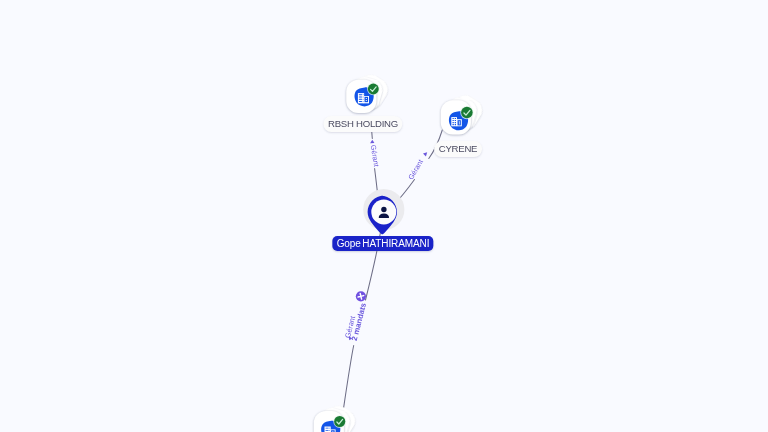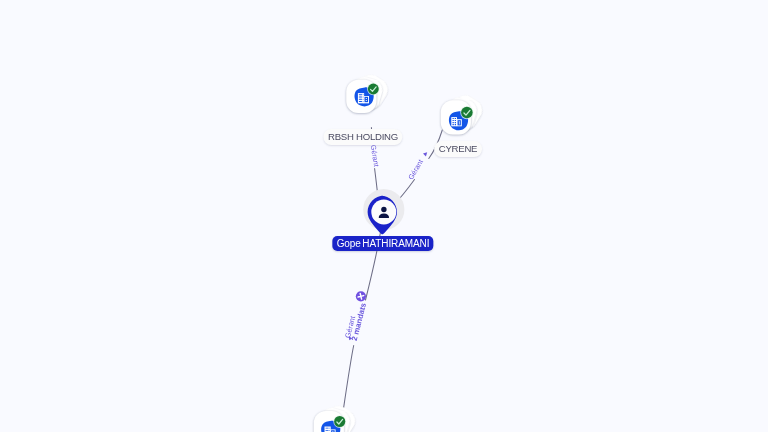--- a/index.html
+++ b/index.html
@@ -136,20 +136,20 @@
       <path d="M349.3 340.2 l-.6 -4.2 l3.4 2.6z" fill="#6a57dc"></path>
       <text transform="translate(349.8,338.4) rotate(-75.7)" font-size="7.3" fill="#6a57dc" font-family="Liberation Sans, sans-serif">Gérant</text>
       <text transform="translate(356.6,341.2) rotate(-75.7)" font-size="7.8" font-weight="bold" fill="#6a57dc" font-family="Liberation Sans, sans-serif">2 mandats</text>
     </g>
     <g>
       <circle cx="360.9" cy="296.3" r="5.1" fill="#7050e0"></circle>
       <path d="M360.9 293.4 v5.8 M358 296.3 h5.8" stroke="#ffffff" stroke-width="1.45" stroke-linecap="round" transform="rotate(-14 360.9 296.3)"></path>
     </g>
   </svg>
 
-  <div class="clabel" style="left:363.2px;top:129px">RBSH HOLDING</div>
+  <div class="clabel" style="left:363.2px;top:116px">RBSH HOLDING</div>
   <div class="clabel" style="left:457.5px;top:141px">CYRENE</div>
   <div class="plabel" style="left:383px;top:236.2px">
       <b>Gope</b> 
       <span>HATHIRAMANI</span>
     </div>
 
 </div>
 
 </body></html>

